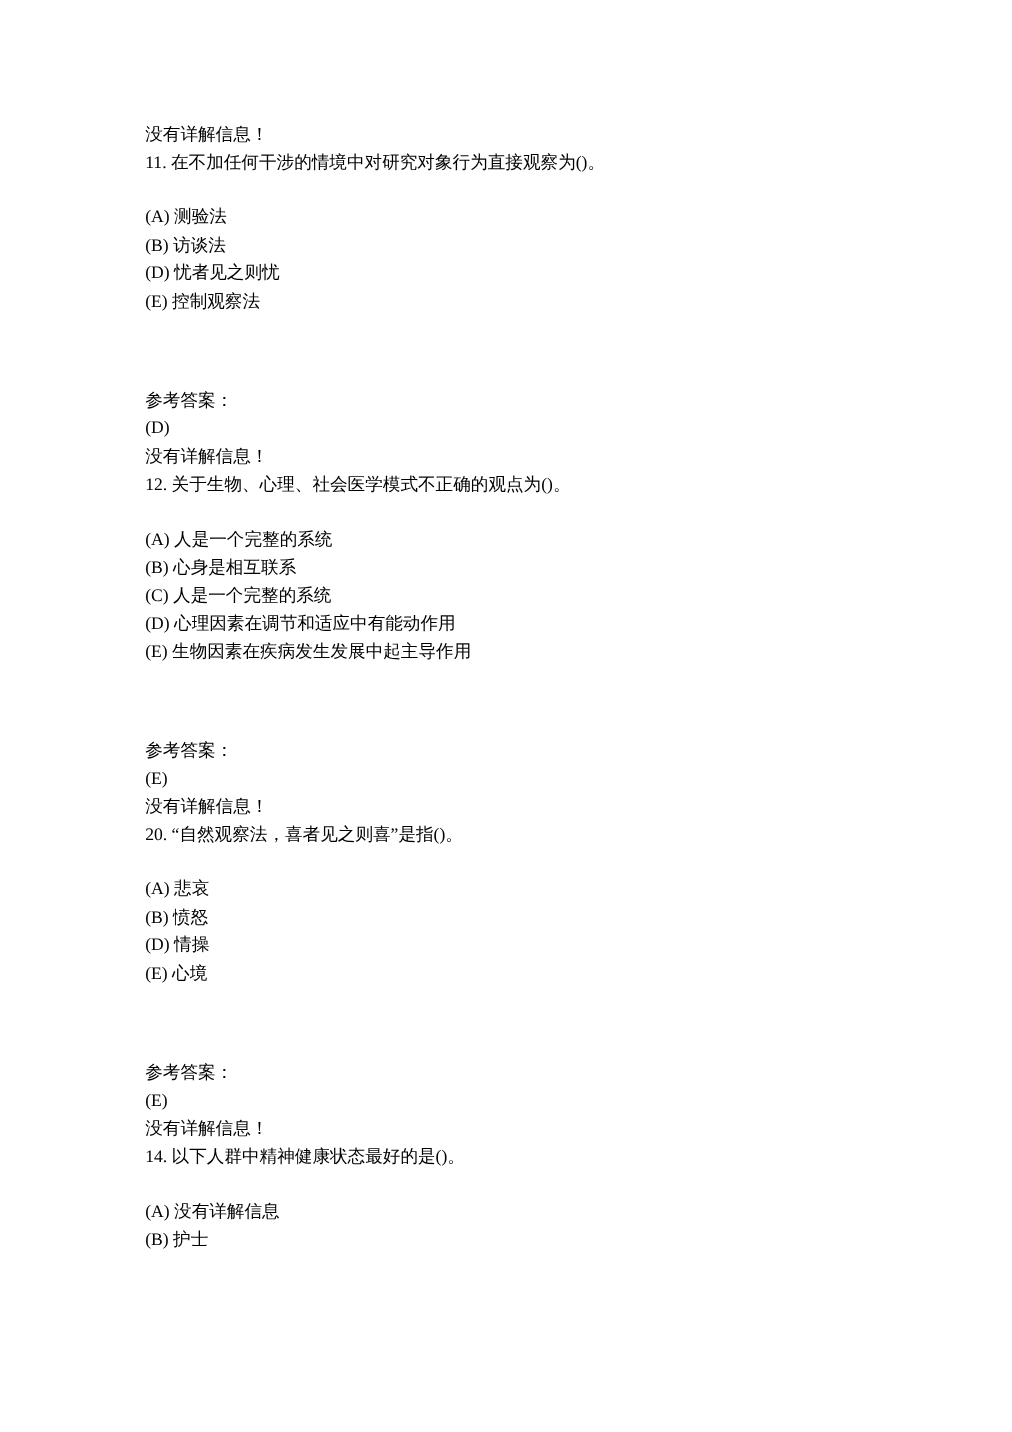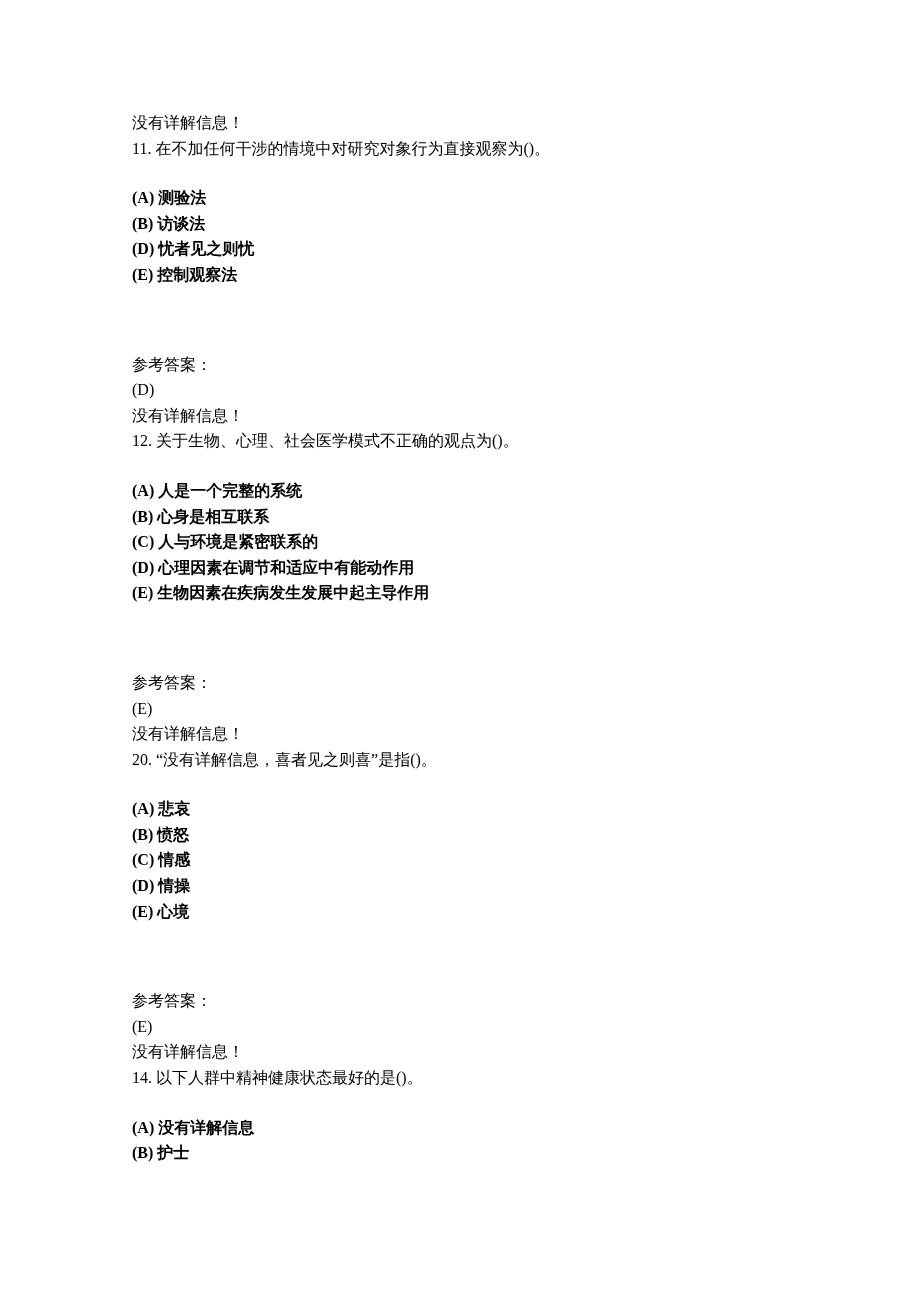--- a/index.html
+++ b/index.html
@@ -6,21 +6,21 @@
     body {
       font-family: "SimSun", "宋体", serif;
       font-size: 16px;
       color: #000;
       background: #fff;
       padding: 110px 132px 50px 132px;
       line-height: 1.6;
       width: 920px;
     }
     .line { display: block; }
-    .choices { margin-bottom: 24px; font-weight: bold; }
+    .choices { margin-bottom: 24px; }
     .spacer { height: 24px; }
     .spacer-sm { height: 16px; }
     .qnum { display: inline; }
     .qsep { display: inline; }
     .qstem { display: inline; }
   </style>
 </head>
 <body>
 
 <span class="line">没有详解信息！</span>
@@ -41,38 +41,37 @@
 <span class="line">(D)</span>
 <span class="line">没有详解信息！</span>
 
 <div class="line">
   <span class="qnum">12.</span><span class="qsep">   </span><span class="qstem">关于生物、心理、社会医学模式不正确的观点为()。</span>
 </div>
 <div class="spacer"></div>
 <div class="choices">
   <span class="line">(A) 人是一个完整的系统</span>
   <span class="line">(B) 心身是相互联系</span>
-  <span class="line">(C) 人与环境是紧密联系的</span>
+  <span class="line">(C) 人是一个完整的系统</span>
   <span class="line">(D) 心理因素在调节和适应中有能动作用</span>
   <span class="line">(E) 生物因素在疾病发生发展中起主导作用</span>
 </div>
 <div class="spacer"></div>
 <div class="spacer-sm"></div>
 <span class="line">参考答案：</span>
 <span class="line">(E)</span>
 <span class="line">没有详解信息！</span>
 
 <div class="line">
-  <span class="qnum">20.</span><span class="qsep">   </span><span class="qstem">“没有详解信息，喜者见之则喜”是指()。</span>
+  <span class="qnum">20.</span><span class="qsep">   </span><span class="qstem">“自然观察法，喜者见之则喜”是指()。</span>
 </div>
 <div class="spacer"></div>
 <div class="choices">
   <span class="line">(A) 悲哀</span>
   <span class="line">(B) 愤怒</span>
-  <span class="line">(C) 情感</span>
   <span class="line">(D) 情操</span>
   <span class="line">(E) 心境</span>
 </div>
 <div class="spacer"></div>
 <div class="spacer-sm"></div>
 <span class="line">参考答案：</span>
 <span class="line">(E)</span>
 <span class="line">没有详解信息！</span>
 
 <div class="line">

